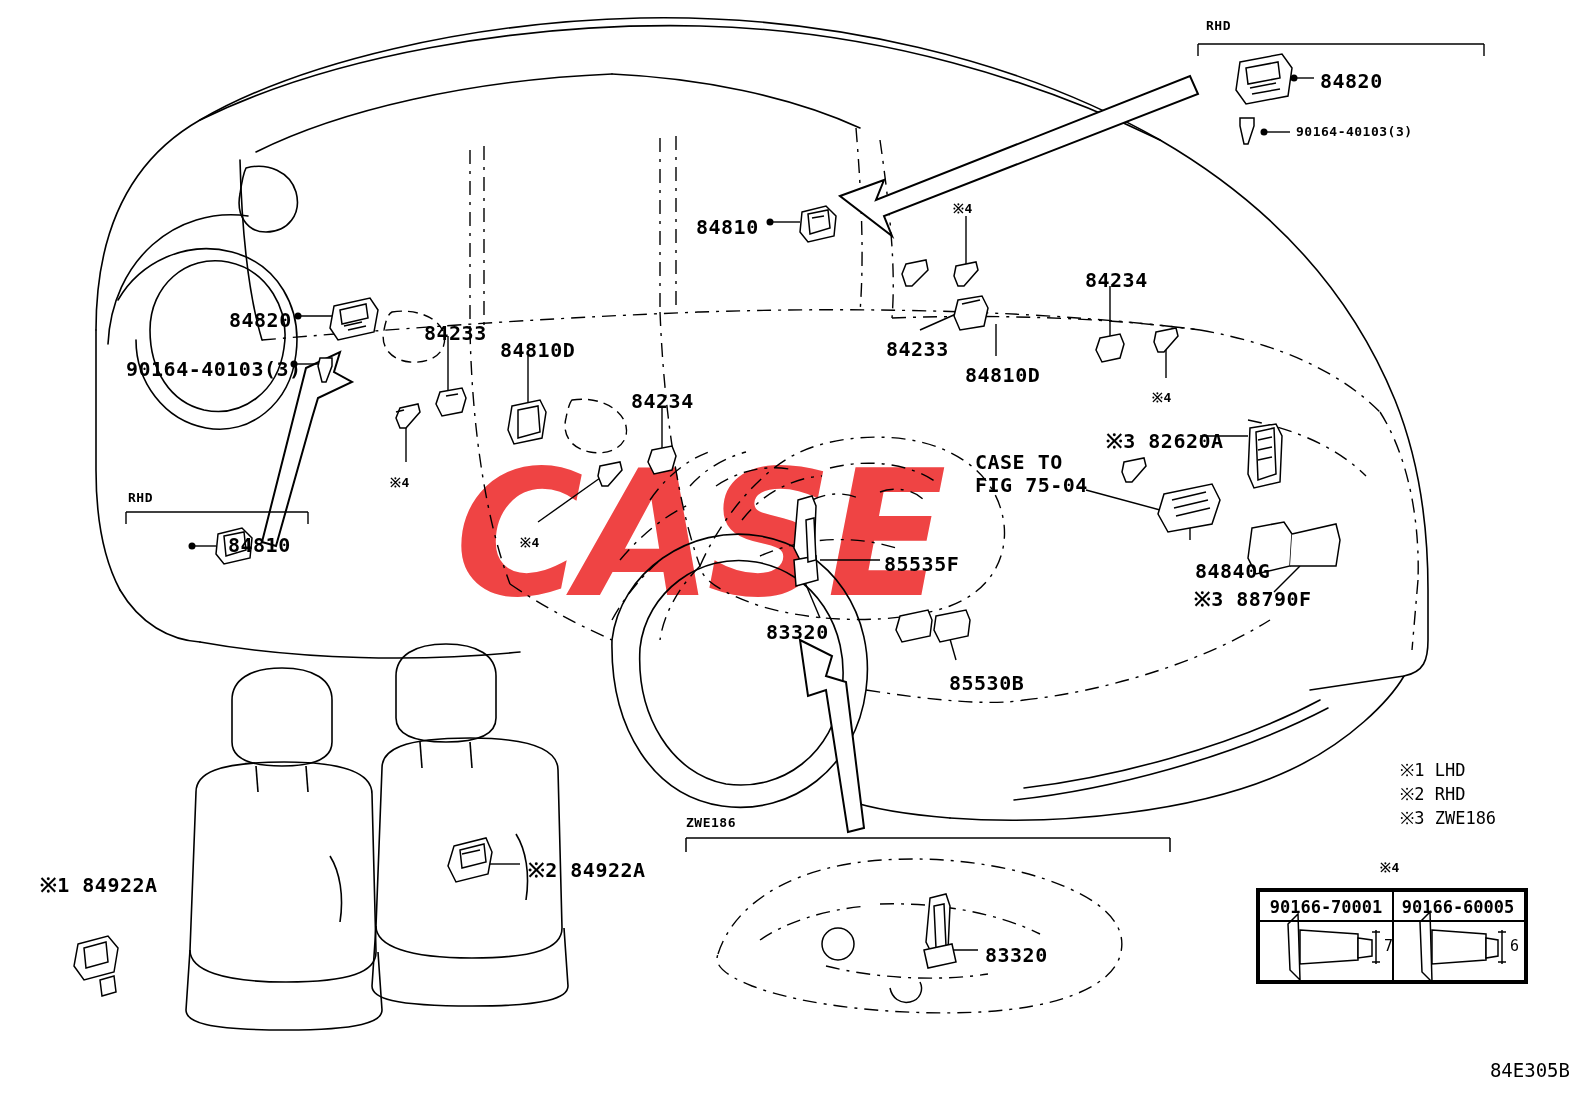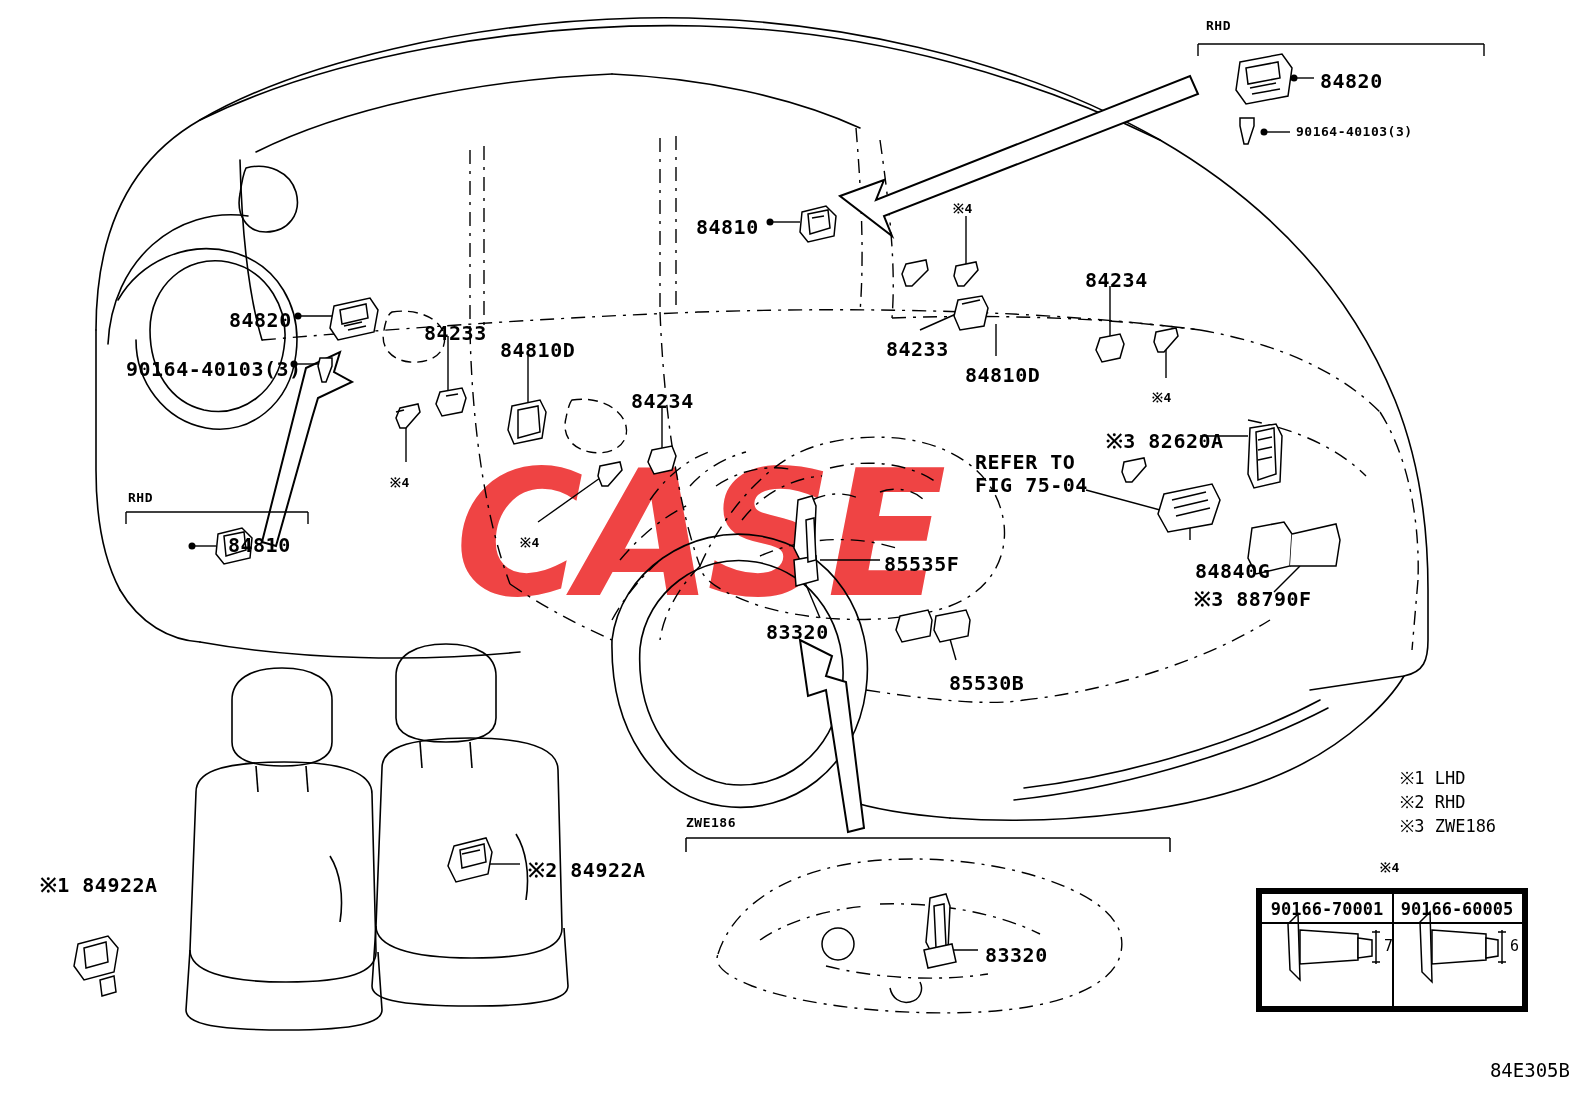--- a/index.html
+++ b/index.html
@@ -51,22 +51,22 @@
     color: #ef4444;
     letter-spacing: -6px;
     line-height: 190px;
     user-select: none;
   }
   .legend-box {
     position: absolute;
     left: 1256px;
     top: 888px;
     width: 272px;
-    height: 124px;
-    border: 6px solid #000000;
+    height: 96px;
+    border: 4px solid #000000;
     box-sizing: border-box;
   }
   .legend-box .divider {
     position: absolute;
     left: 50%;
     top: 0;
     width: 2px;
     height: 100%;
     background: #000;
   }
@@ -83,21 +83,20 @@
     box-sizing: border-box;
   }
   .legend-box .hdr.left { left: 0; }
   .legend-box .hdr.right { left: 50%; }
   .note-block {
     position: absolute;
     left: 1400px;
     top: 758px;
     font-size: 17px;
     line-height: 24px;
-    margin-top: 8px;
   }
   .note-block div { white-space: nowrap; }
   .diagcode {
     position: absolute;
     right: 22px;
     bottom: 18px;
     font-size: 19px;
     font-weight: normal;
   }
 </style>
@@ -467,21 +466,21 @@
   <div class="lbl sm" style="left:686px; top:815px;">ZWE186</div>
 
   <div class="lbl" style="left:985px; top:943px;">83320</div>
 
   <div class="lbl sm" style="left:1206px; top:18px;">RHD</div>
 
   <div class="lbl" style="left:1320px; top:69px;">84820</div>
 
   <div class="lbl sm" style="left:1296px; top:124px;">90164-40103(3)</div>
 
-  <div class="lbl" style="left:975px; top:450px;">REFER TO</div>
+  <div class="lbl" style="left:975px; top:450px;">CASE TO</div>
   <div class="lbl" style="left:975px; top:473px;">FIG 75-04</div>
 
   <div class="note-block">
     <div>※1 LHD</div>
     <div>※2 RHD</div>
     <div>※3 ZWE186</div>
   </div>
 
   <div class="lbl sm" style="left:1380px; top:858px;">※4</div>
 

